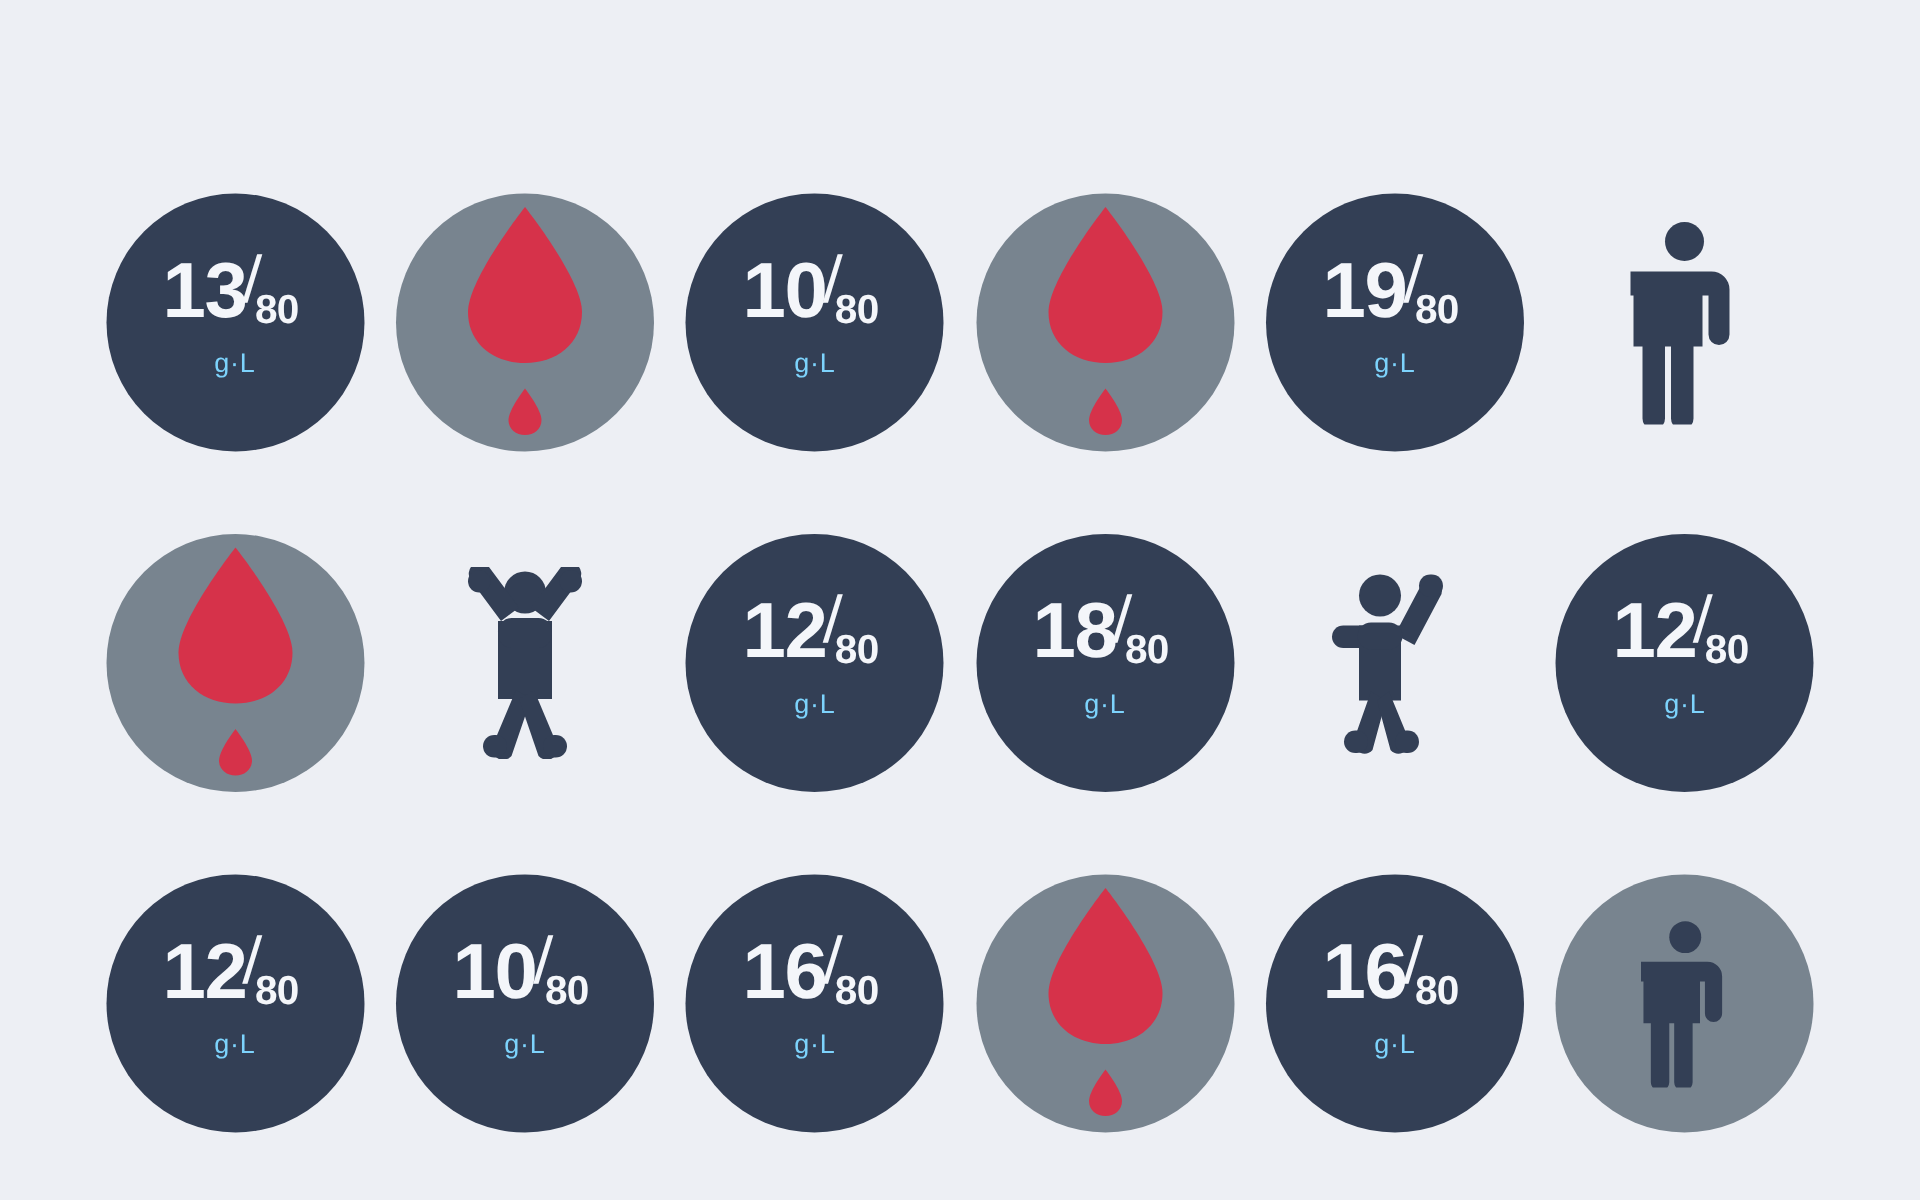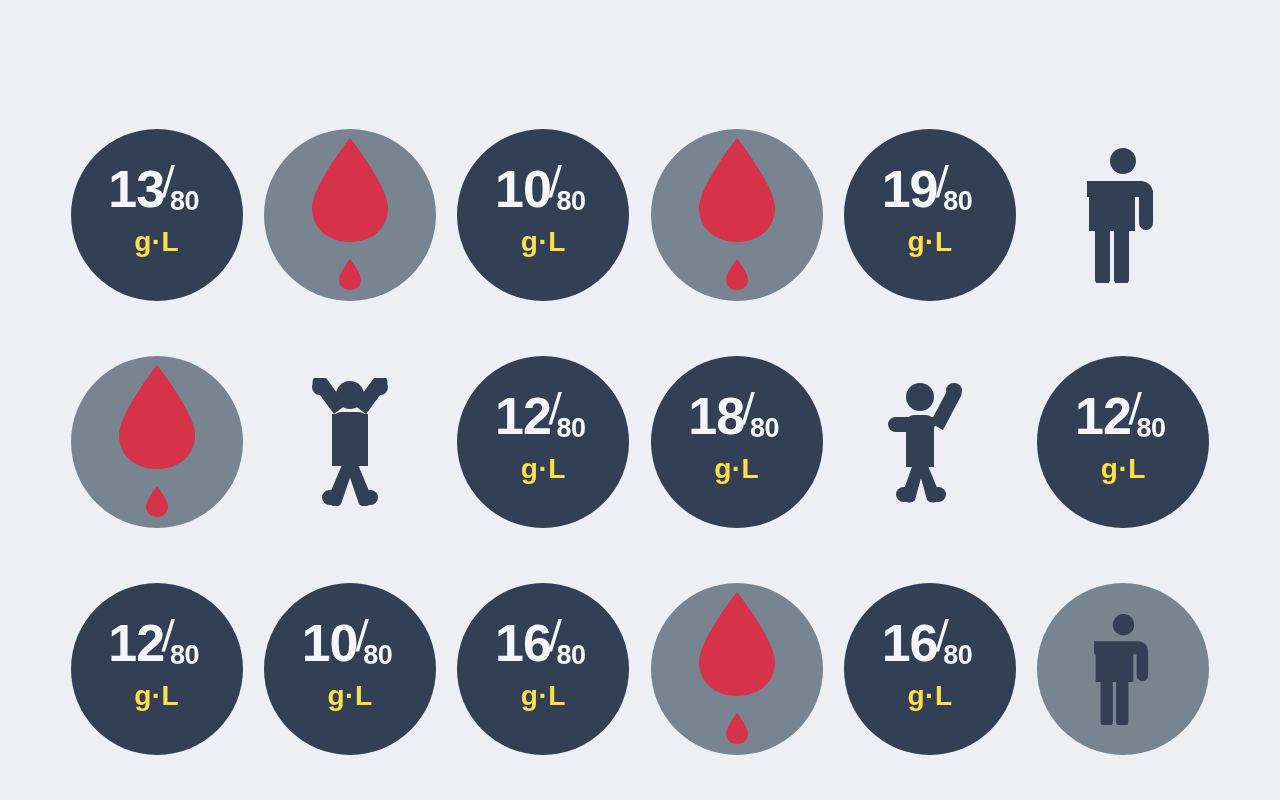--- a/index.html
+++ b/index.html
@@ -88,23 +88,23 @@
     display: inline-block;
   }
   .dia {
     font-size: 27px;
     font-weight: 700;
     align-self: flex-end;
     transform: translate(-6px, 1px);
     letter-spacing: -0.5px;
   }
   .unit {
-    font-size: 28px;
-    font-weight: 700;
-    color: #fde047;
+    font-size: 18px;
+    font-weight: 400;
+    color: #7dd3fc;
     letter-spacing: 0.5px;
     margin-top: 14px;
   }
 
   
   .icon-svg { display: block; }
 </style>
 </head>
 <body style="background: rgb(237, 239, 244);">
 

